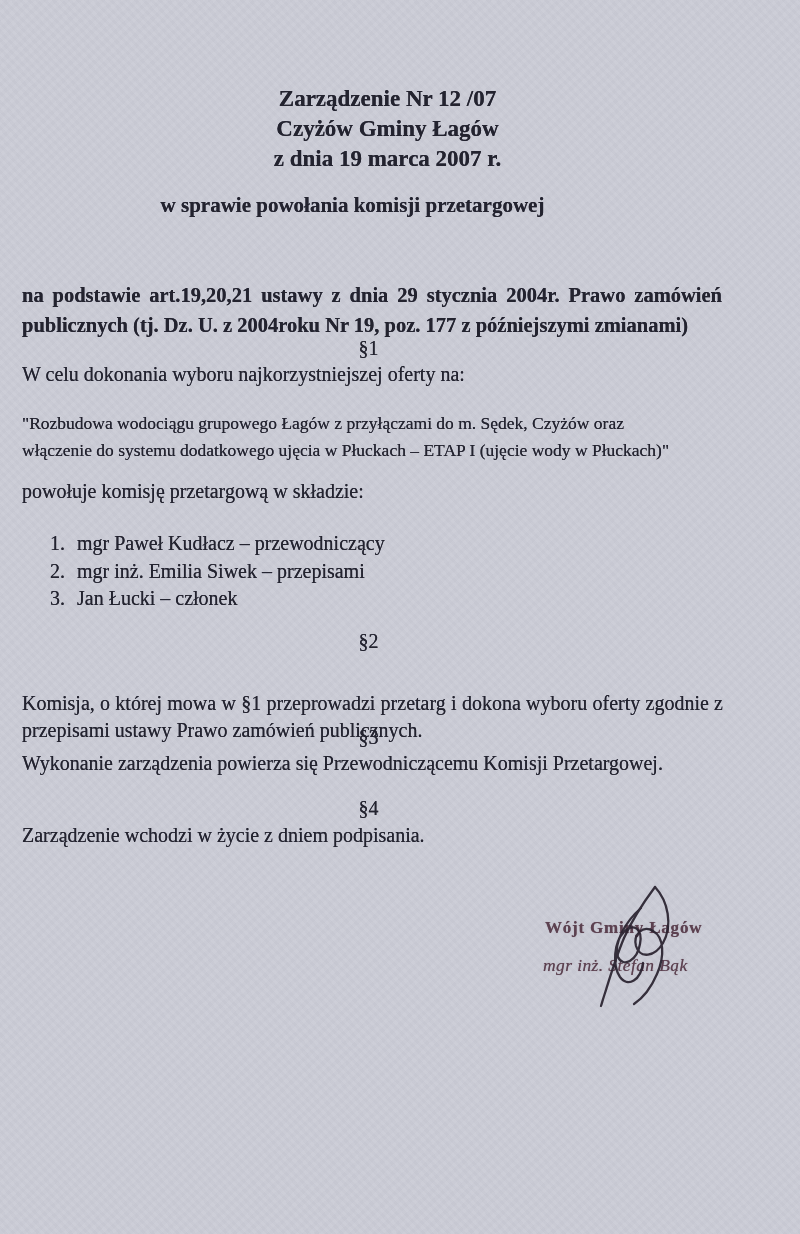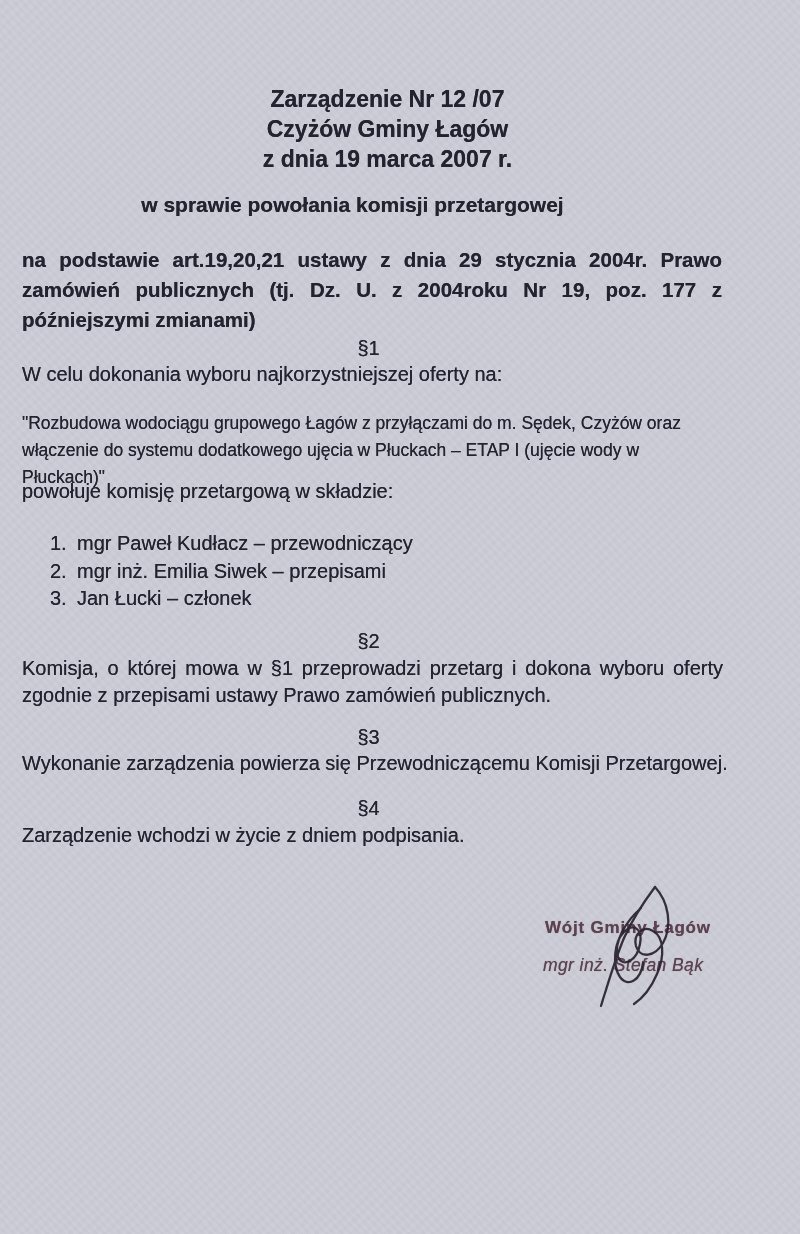--- a/index.html
+++ b/index.html
@@ -5,29 +5,29 @@
   html,body{margin:0;padding:0;}
   body{background:#9a9aa4;}
   .page{
     position:relative;
     width:800px;height:1234px;
     margin:0 auto;
     background:
       repeating-linear-gradient(47deg, rgba(255,255,255,0.018) 0 3px, rgba(40,40,60,0.015) 3px 6px),
       repeating-linear-gradient(137deg, rgba(255,255,255,0.015) 0 4px, rgba(40,40,60,0.012) 4px 8px),
       #cbccd6;
-    font-family:Liberation Sans, sans-serif;
+    font-family:Liberation Serif, serif;
     color:#23232f;
     overflow:hidden;
   }
   .abs{position:absolute;}
   .soft{text-shadow:0 0 0.6px rgba(32,32,48,0.85);}
   .bold{font-weight:bold;}
   .center{text-align:center;}
-  .just{text-align:justify;}
+  .just{text-align:justify;margin-top:35px;}
 
   .title-block{left:0;top:84px;width:775px;font-size:23px;line-height:30px;}
   .subject{left:0;top:193px;width:705px;font-size:21px;}
   .legal{left:22px;top:245px;width:700px;font-size:20.5px;line-height:30px;}
 
   .sec-mark{left:0;width:737px;font-size:20px;text-align:center;}
   .mark1{top:337px;}
   .intro1{left:22px;top:363px;font-size:20px;}
   .quote{left:22px;top:410px;width:672px;font-size:17.5px;line-height:27px;}
   .appoint{left:22px;top:480px;font-size:20px;}

